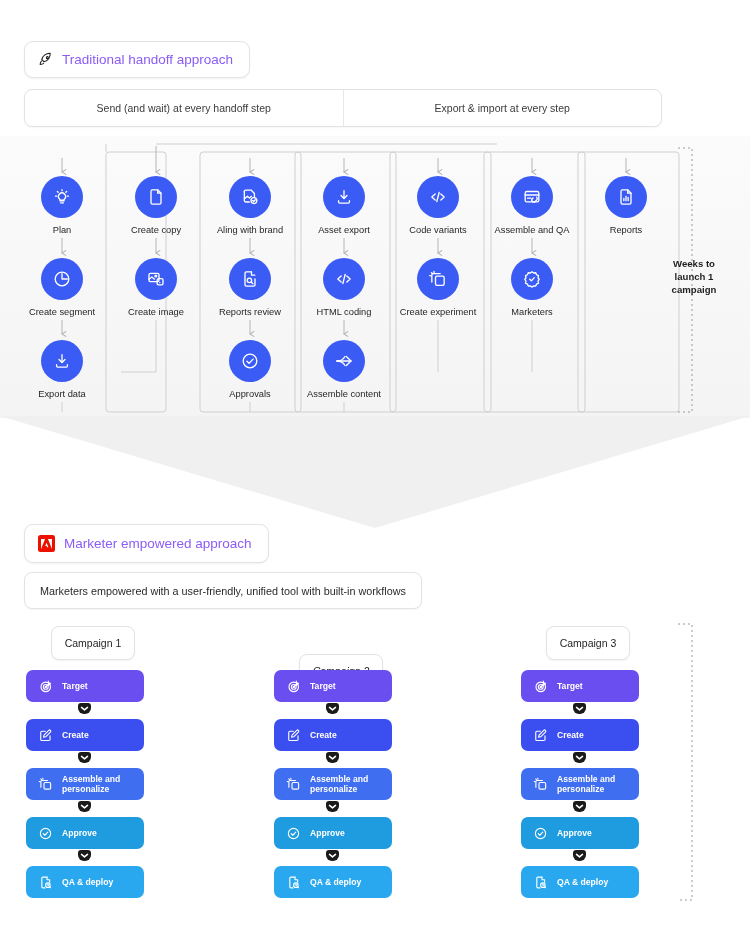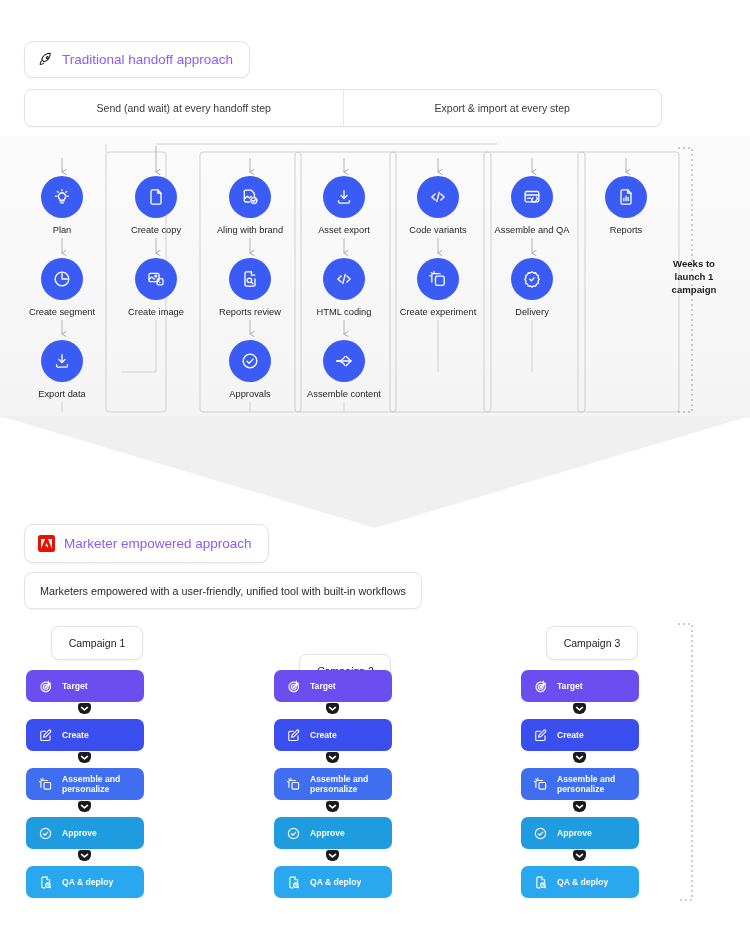--- a/index.html
+++ b/index.html
@@ -79,21 +79,21 @@
   }
 
   
   .bracket-note {
     position: absolute; text-align: center; font-size: 9.6px; font-weight: 700;
     color: #1f1f1f; line-height: 1.35; width: 92px;
   }
 
   
   .camp-title {
-    position: absolute; width: 92px; height: 34px; background: #fff;
+    position: absolute; width: 84px; height: 34px; background: #fff;
     border: 1px solid #e3e3e3; border-radius: 8px;
     display: flex; align-items: center; justify-content: center;
     font-size: 10.5px; color: #1f1f1f; white-space: nowrap;
     box-shadow: 0 1px 2px rgba(0,0,0,.05);
   }
   .step {
     position: absolute; width: 118px; height: 32px; border-radius: 7px;
     display: flex; align-items: center; gap: 9px; padding-left: 12px;
     color: #fff;
   }
@@ -327,21 +327,21 @@
         </div>
         <div class="nlabel">Assemble and QA</div>
       </div>
       <div class="node" style="left: 484px; top: 258px;">
         <div class="circ" style="background:#3b5bf5">
           <svg width="20" height="20" viewBox="0 0 24 24" fill="none" stroke="#fff" stroke-width="1.6" stroke-linecap="round" stroke-linejoin="round">
             <path d="m12 3.2 2 1.6 2.5-.3 1 2.4 2.3 1.1-.6 2.5 1.5 2-1.5 2 .6 2.5-2.3 1.1-1 2.4-2.5-.3-2 1.6-2-1.6-2.5.3-1-2.4-2.3-1.1.6-2.5-1.5-2 1.5-2-.6-2.5 2.3-1.1 1-2.4 2.5.3z"></path>
             <path d="m9.3 12.2 2 2 3.4-3.8"></path>
           </svg>
         </div>
-        <div class="nlabel">Delivery</div>
+        <div class="nlabel">Marketers</div>
       </div>
       <div class="node" style="left: 578px; top: 176px;">
         <div class="circ" style="background:#3b5bf5">
           <svg width="20" height="20" viewBox="0 0 24 24" fill="none" stroke="#fff" stroke-width="1.6" stroke-linecap="round" stroke-linejoin="round">
             <path d="M14 3.4H7.6a1.6 1.6 0 0 0-1.6 1.6v14a1.6 1.6 0 0 0 1.6 1.6h8.8a1.6 1.6 0 0 0 1.6-1.6V7.4z"></path>
             <path d="M14 3.4v4h4"></path>
             <path d="M9.4 16.4v-2.8M12 16.4v-5M14.6 16.4v-3.8"></path>
           </svg>
         </div>
         <div class="nlabel">Reports</div>

